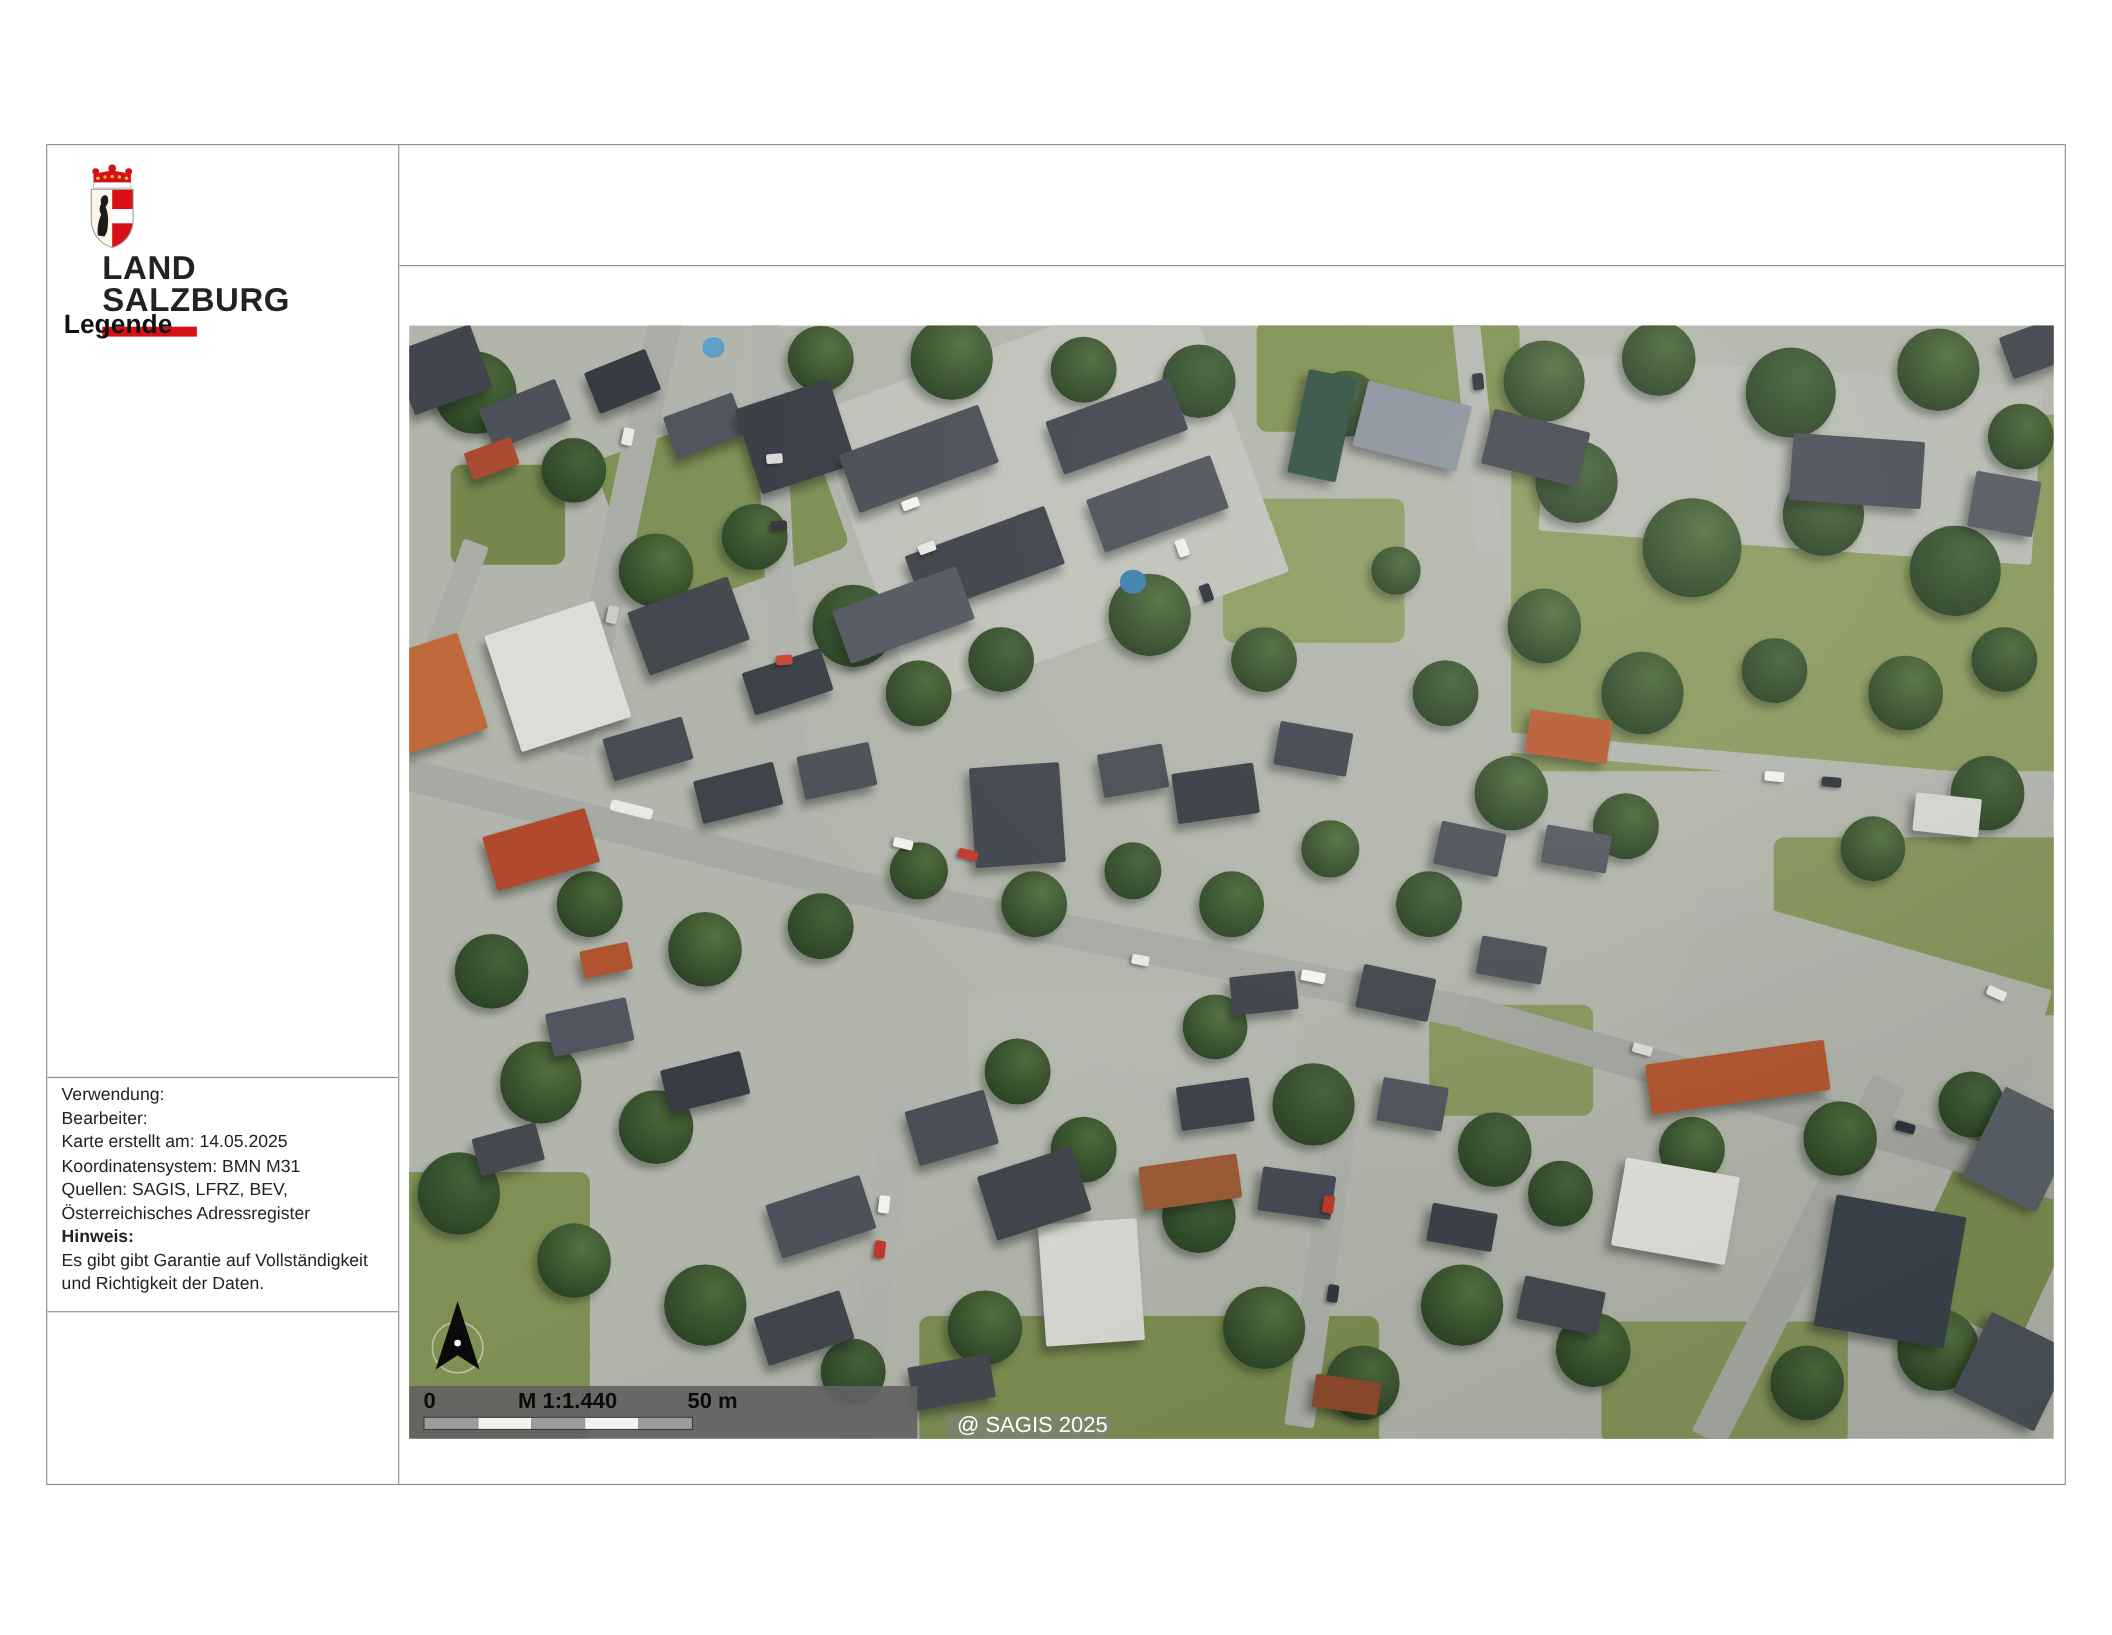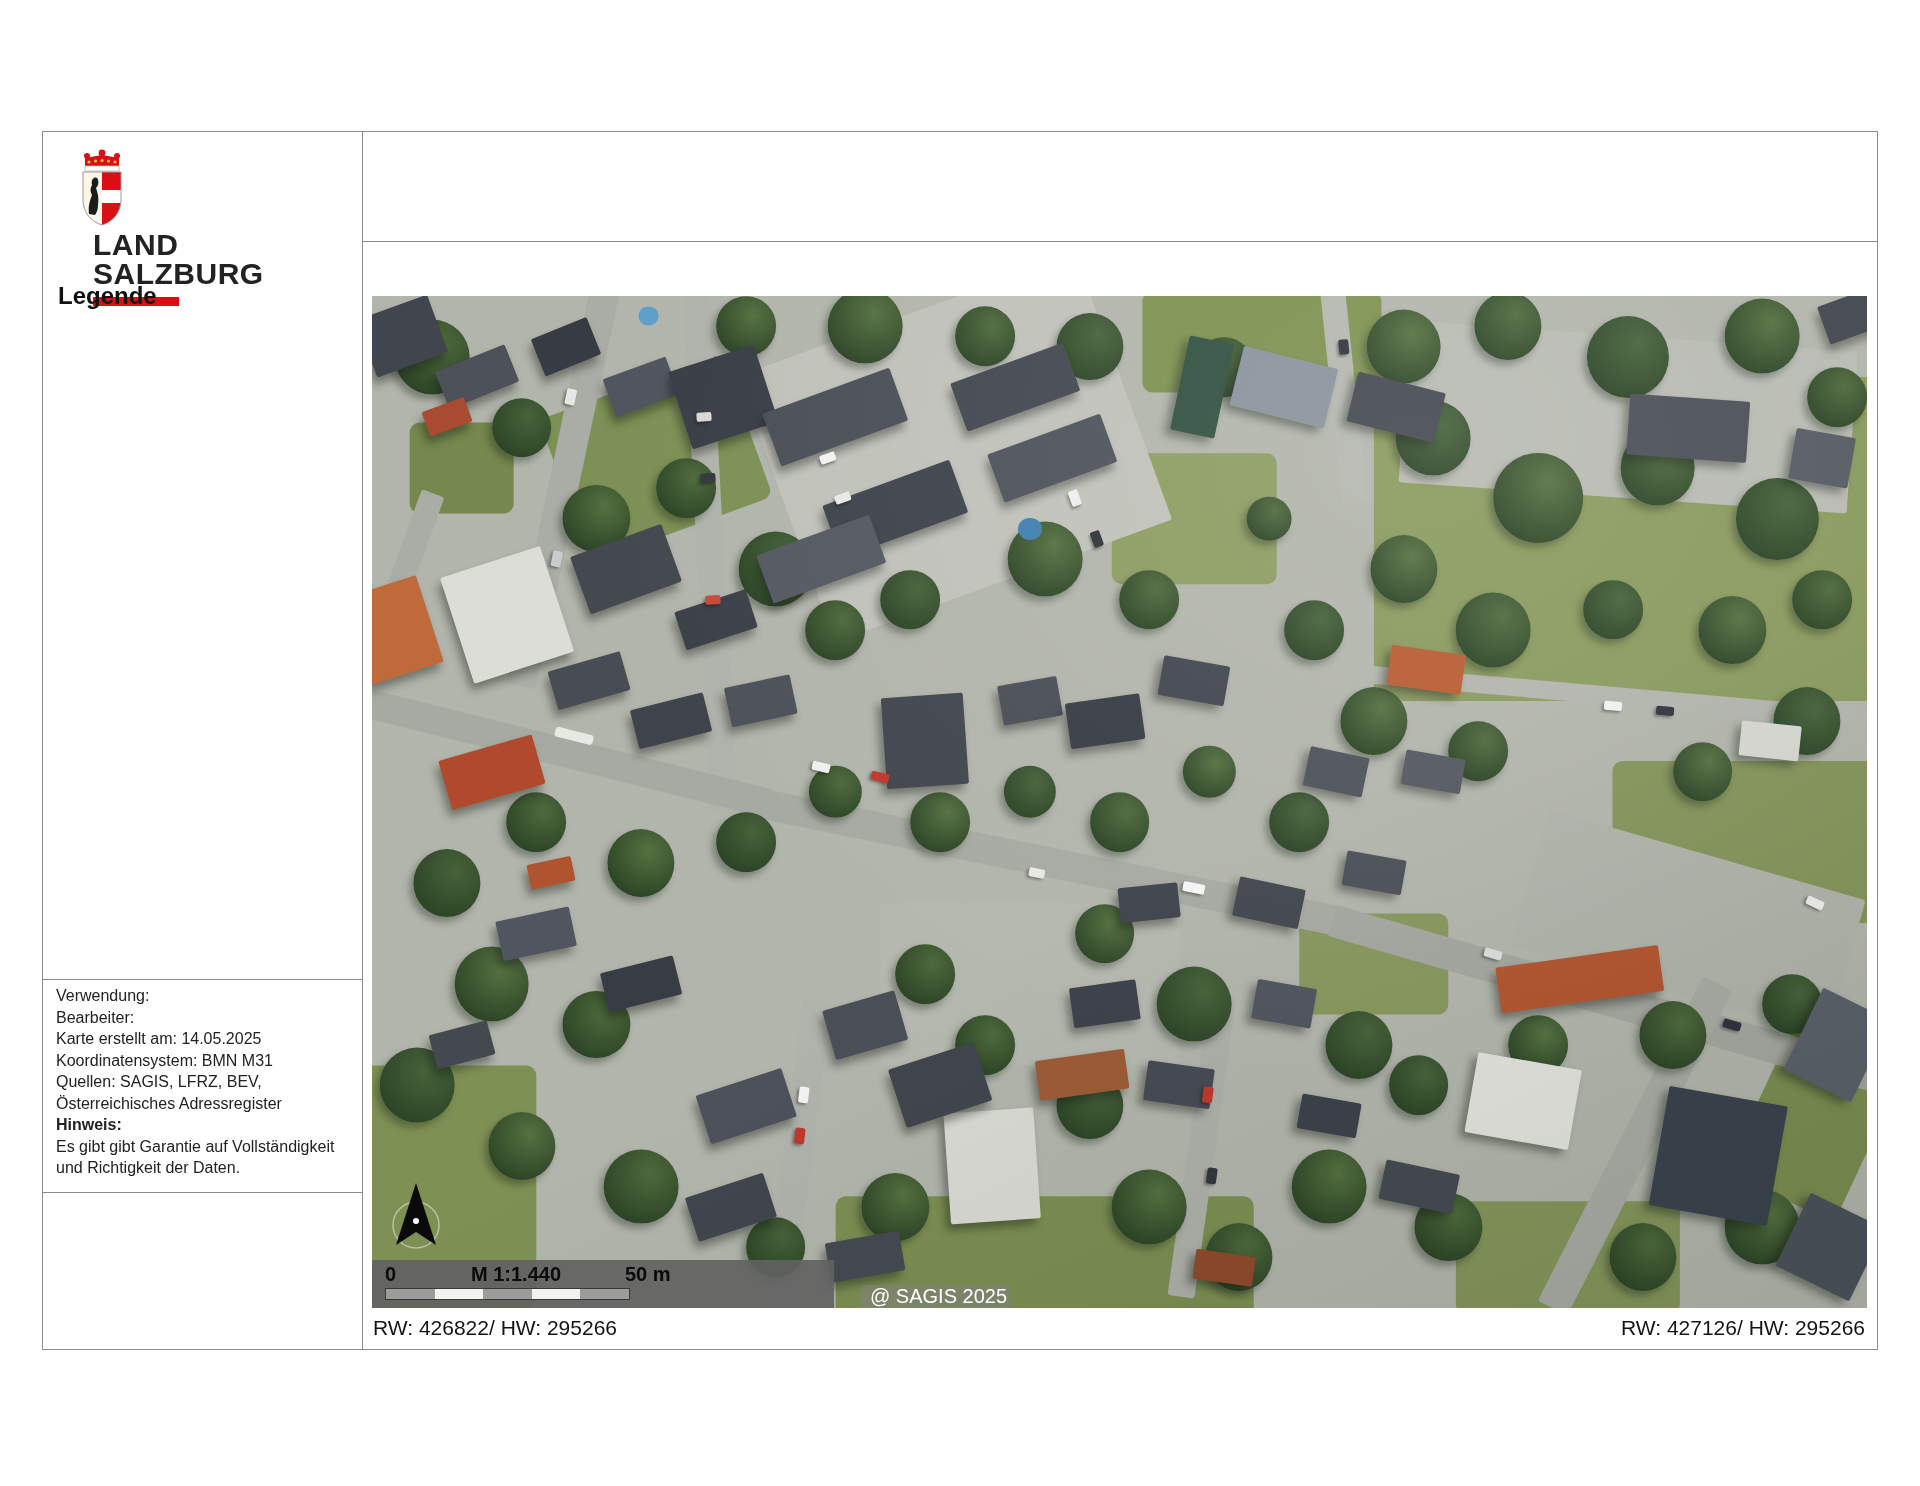--- a/index.html
+++ b/index.html
@@ -318,18 +318,14 @@
         <div class="sh t-car" style="left: 96.5%; top: 60%; width: 1.2%; height: 0.9%; transform: translate(-50%, -50%) rotate(25deg); background: rgb(238, 238, 236);"></div>
         <div class="sh t-car" style="left: 13.3%; top: 10%; width: 0.7%; height: 1.6%; transform: translate(-50%, -50%) rotate(12deg); background: rgb(232, 232, 230);"></div>
         <div class="sh t-car" style="left: 12.4%; top: 26%; width: 0.7%; height: 1.6%; transform: translate(-50%, -50%) rotate(12deg); background: rgb(202, 204, 202);"></div>
         <div class="sh t-car" style="left: 65%; top: 5%; width: 0.7%; height: 1.5%; transform: translate(-50%, -50%) rotate(-6deg); background: rgb(47, 51, 59);"></div>
         <div class="sh t-car" style="left: 44.5%; top: 57%; width: 1.1%; height: 0.9%; transform: translate(-50%, -50%) rotate(11deg); background: rgb(232, 232, 230);"></div>
         <div class="sh t-car" style="left: 55%; top: 58.5%; width: 1.5%; height: 1%; transform: translate(-50%, -50%) rotate(11deg); background: rgb(245, 245, 243);"></div>
         <div class="sh t-car" style="left: 75%; top: 65%; width: 1.2%; height: 0.9%; transform: translate(-50%, -50%) rotate(16deg); background: rgb(221, 221, 219);"></div>
         <div class="sh t-car" style="left: 91%; top: 72%; width: 1.2%; height: 0.9%; transform: translate(-50%, -50%) rotate(16deg); background: rgb(46, 50, 58);"></div>
       </div>
 
-    <div class="coords-row coords-bottom">
-      <span>RW: 426822/ HW: 295266</span>
-      <span>RW: 427126/ HW: 295266</span>
-    </div>
   </div>
 </div>
 
 </body></html>

